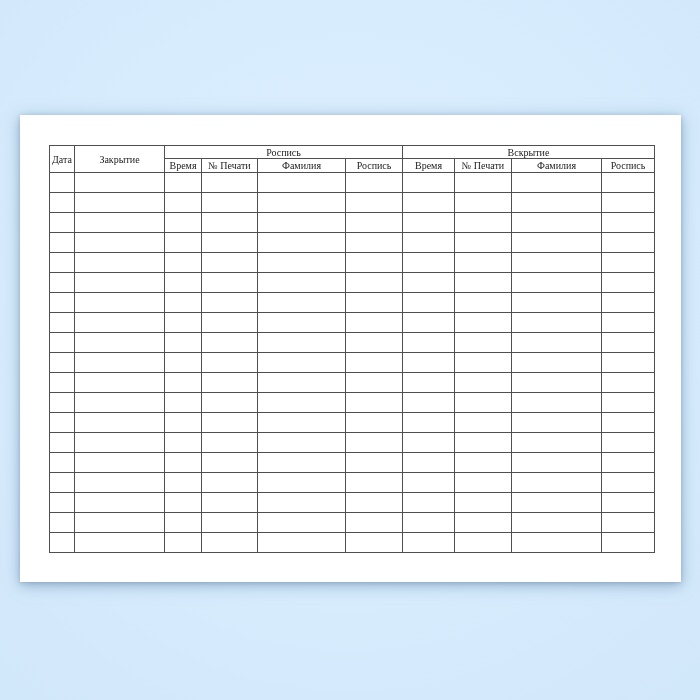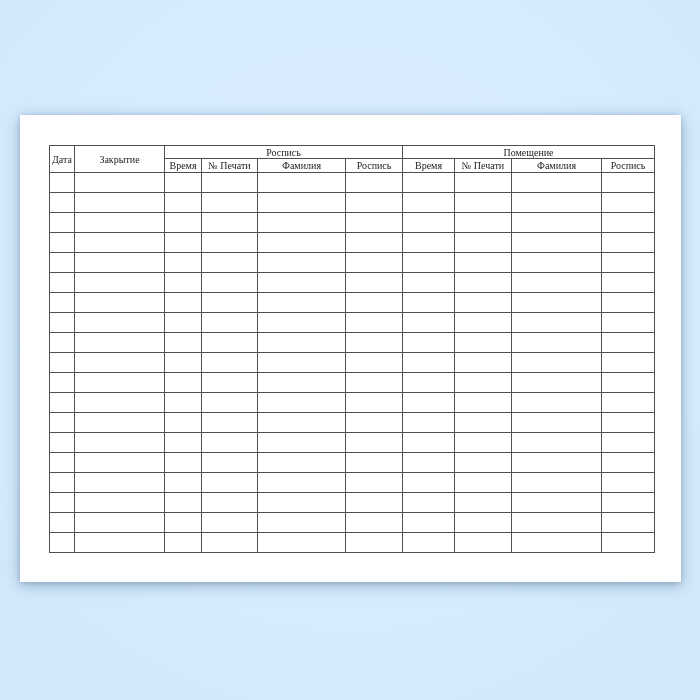--- a/index.html
+++ b/index.html
@@ -47,21 +47,21 @@
         <col style="width:52px">
           <col style="width:57px">
           <col style="width:90px">
           <col style="width:53px">
       </colgroup>
       <thead>
         <tr class="hrow1">
           <td rowspan="2">Дата</td>
           <td rowspan="2">Закрытие</td>
           <td colspan="4">Роспись</td>
-          <td colspan="4">Помещение</td>
+          <td colspan="4">Вскрытие</td>
         </tr>
         <tr class="hrow2">
           <td>Время</td>
           <td>№ Печати</td>
           <td>Фамилия</td>
           <td>Роспись</td>
           <td>Время</td>
           <td>№ Печати</td>
           <td>Фамилия</td>
           <td>Роспись</td>

